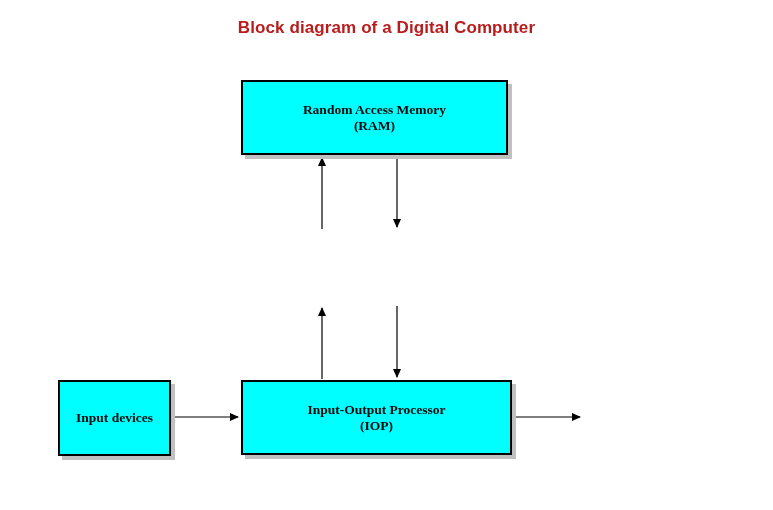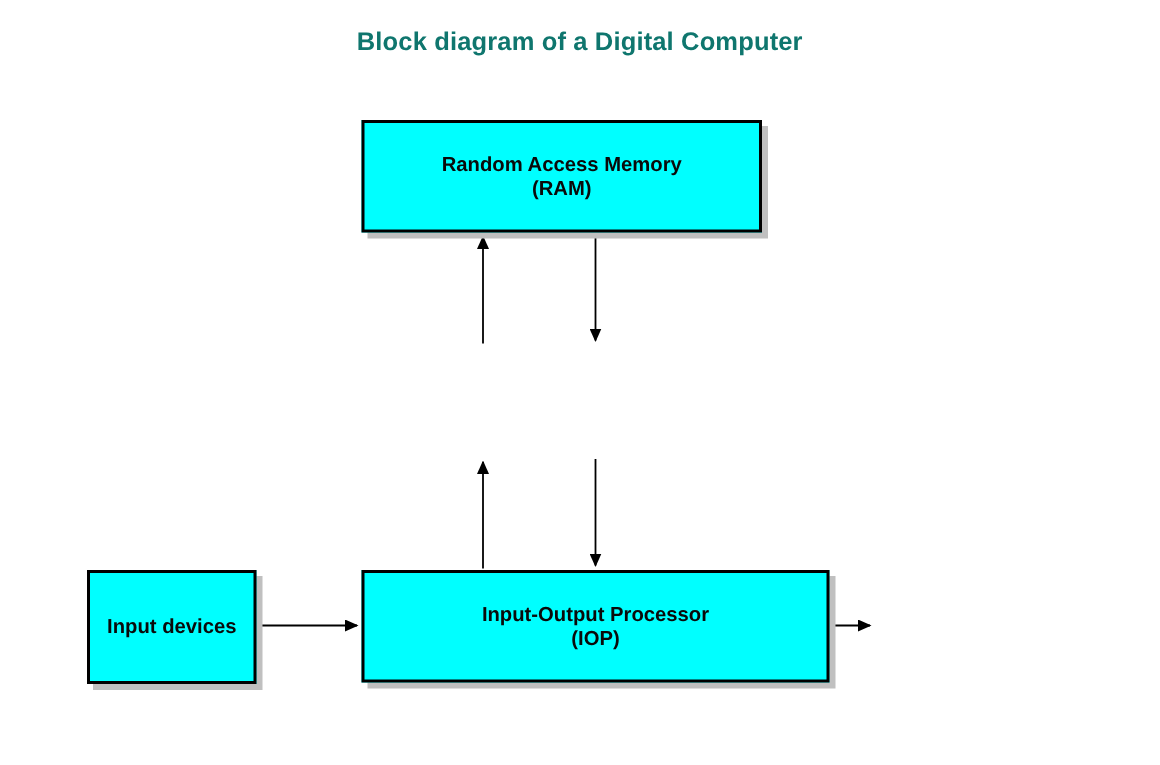--- a/index.html
+++ b/index.html
@@ -35,40 +35,40 @@
     display: flex;
     flex-direction: column;
     align-items: center;
     justify-content: center;
     text-align: center;
     font-size: 13.5px;
     line-height: 16px;
     font-weight: bold;
     color: #0a0a0a;
   }
-  .box span { display: block; }
+  .box span { display: block; font-family: Liberation Serif, serif; }
   #box-ram    { left: 241px; top: 80px;  width: 267px; height: 75px; }
   #box-cpu    { left: 241px; top: 230px; width: 267px; height: 75px; }
-  #box-iop    { left: 241px; top: 380px; width: 312px; height: 75px; }
+  #box-iop    { left: 241px; top: 380px; width: 271px; height: 75px; }
   #box-input  { left: 58px;  top: 380px; width: 113px; height: 76px; align-items: center; }
   #box-output { left: 583px; top: 380px; width: 123px; height: 76px; }
   .arrows-layer {
     position: absolute;
     left: 0; top: 0;
     width: 773px;
     height: 510px;
     pointer-events: none;
   }
 </style>
 </head>
 <body>
 
 <div class="canvas">
 
-  <div class="title" style="color: #0f766e;">Block diagram of a Digital Computer</div>
+  <div class="title" style="color: #b91c1c;">Block diagram of a Digital Computer</div>
 
   <svg class="arrows-layer" width="773" height="510" viewBox="0 0 773 510" xmlns="http://www.w3.org/2000/svg">
     <defs>
       <marker id="ah" markerWidth="9" markerHeight="8" refX="8" refY="4" orient="auto" markerUnits="userSpaceOnUse">
         <path d="M0,0 L9,4 L0,8 Z" fill="#000000"></path>
       </marker>
     </defs>
     <line x1="322" y1="229" x2="322" y2="158" stroke="#000000" stroke-width="1.2" marker-end="url(#ah)"></line>
     <line x1="397" y1="156" x2="397" y2="227" stroke="#000000" stroke-width="1.2" marker-end="url(#ah)"></line>
     <line x1="322" y1="379" x2="322" y2="308" stroke="#000000" stroke-width="1.2" marker-end="url(#ah)"></line>

